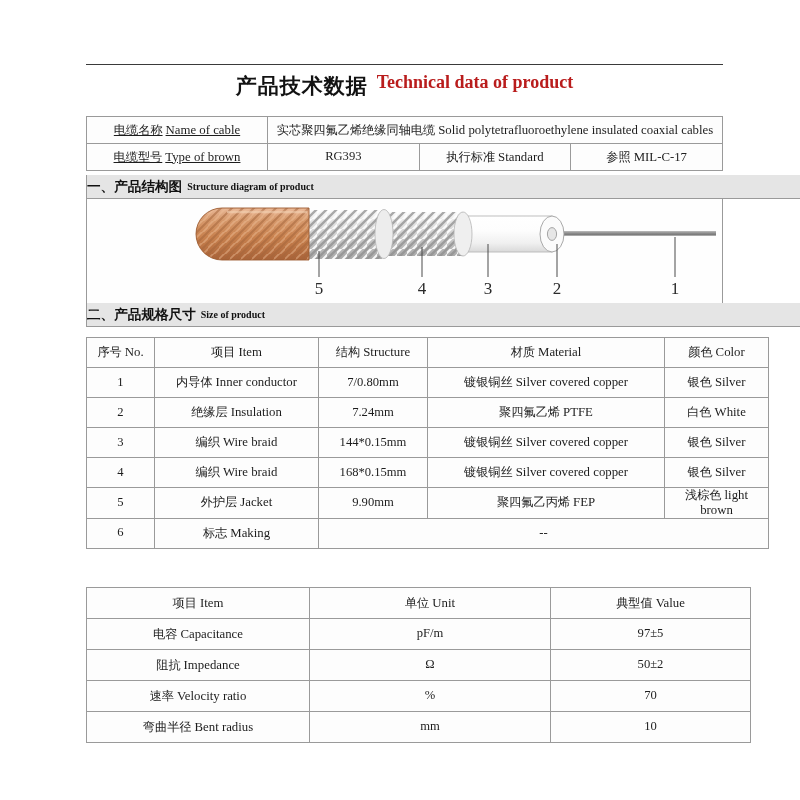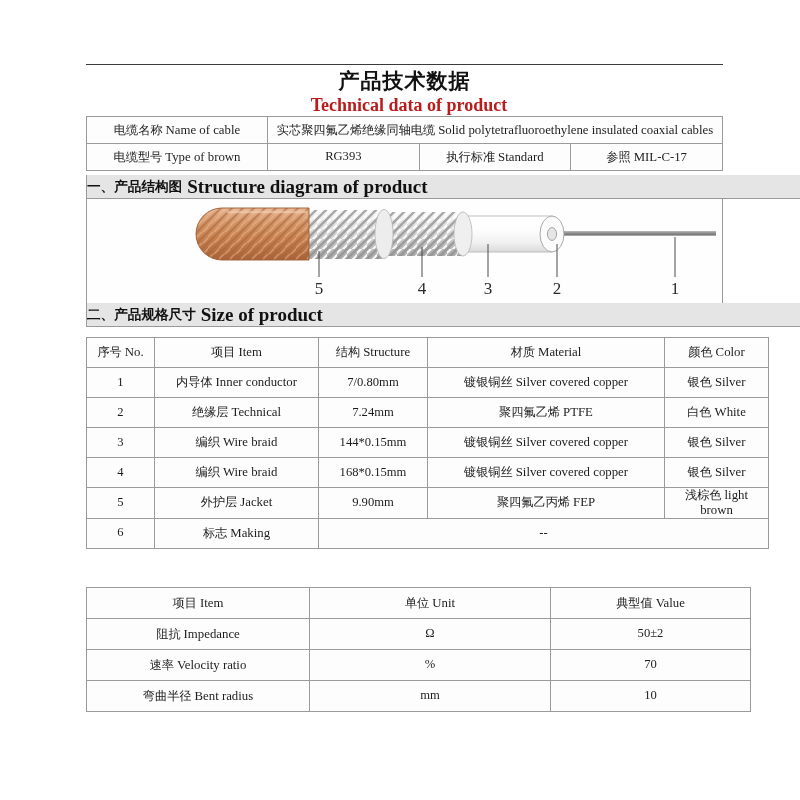--- a/index.html
+++ b/index.html
@@ -35,23 +35,21 @@
   }
 
   
   .title-row {
     position: absolute;
     left: 0;
     top: 72px;
     width: 637px;
     height: 38px;
     display: flex;
-    align-items: center;
     justify-content: center;
-    flex-direction: column;
   }
   .title-cn {
     font-family: "DejaVu Sans", sans-serif;
     font-weight: 700;
     font-size: 21px;
     letter-spacing: 1px;
     color: #121212;
   }
   .title-en {
     font-family: "Liberation Serif", serif;
@@ -79,21 +77,21 @@
     background: #fdfdfd;
   }
   .cn { font-family: "DejaVu Sans", sans-serif; font-size: 12.2px; }
   .en { font-family: "Liberation Serif", serif; font-size: 12.8px; }
   .cell span { display: inline; }
   .cell .cn { margin-right: 3px; }
 
   
   #info-table { top: 116px; }
   #info-table td { height: 26px; }
-  .lbl-col { width: 172px; }
+  .lbl-col { width: 172px; text-decoration: underline; }
 
   
   .section-bar {
     position: absolute;
     left: 0;
     width: 771px;
     border: 1px solid #9a9a9a;
     border-top: none;
     box-sizing: border-box;
     height: 24px;
@@ -103,21 +101,21 @@
   }
   .section-bar .s-cn {
     font-family: "DejaVu Sans", sans-serif;
     font-weight: 700;
     font-size: 13.6px;
     color: #111;
   }
   .section-bar .s-en {
     font-family: "Liberation Serif", serif;
     font-weight: 700;
-    font-size: 19px;
+    font-size: 10px;
     margin-left: 5px;
     color: #111;
   }
 
   #sec-structure { top: 175px; }
   #sec-size      { top: 303px; }
   #sec-elec      { top: 563px; }
 
   
   #diagram-frame {
@@ -321,21 +319,21 @@
         <span class="cn">镀银铜丝</span><span class="en">Silver covered copper</span>
       </td>
       <td class="cell">
         <span class="cn">银色</span><span class="en">Silver</span>
       </td>
     </tr>
 
     <tr>
       <td class="en">2</td>
       <td class="cell item-left">
-        <span class="cn">绝缘层</span><span class="en">Technical</span>
+        <span class="cn">绝缘层</span><span class="en">Insulation</span>
       </td>
       <td class="en">7.24mm</td>
       <td class="cell">
         <span class="cn">聚四氟乙烯</span><span class="en">PTFE</span>
       </td>
       <td class="cell">
         <span class="cn">白色</span><span class="en">White</span>
       </td>
     </tr>
 
@@ -400,20 +398,27 @@
       </td>
       <td class="e-unit cell">
         <span class="cn">单位</span><span class="en">Unit</span>
       </td>
       <td class="e-val cell">
         <span class="cn">典型值</span><span class="en">Value</span>
       </td>
     </tr>
     <tr>
       <td class="e-item cell">
+        <span class="cn">电容</span><span class="en">Capacitance</span>
+      </td>
+      <td class="en">pF/m</td>
+      <td class="en">97±5</td>
+    </tr>
+    <tr>
+      <td class="e-item cell">
         <span class="cn">阻抗</span><span class="en">Impedance</span>
       </td>
       <td class="en">Ω</td>
       <td class="en">50±2</td>
     </tr>
     <tr>
       <td class="e-item cell">
         <span class="cn">速率</span><span class="en">Velocity ratio</span>
       </td>
       <td class="en">%</td>

